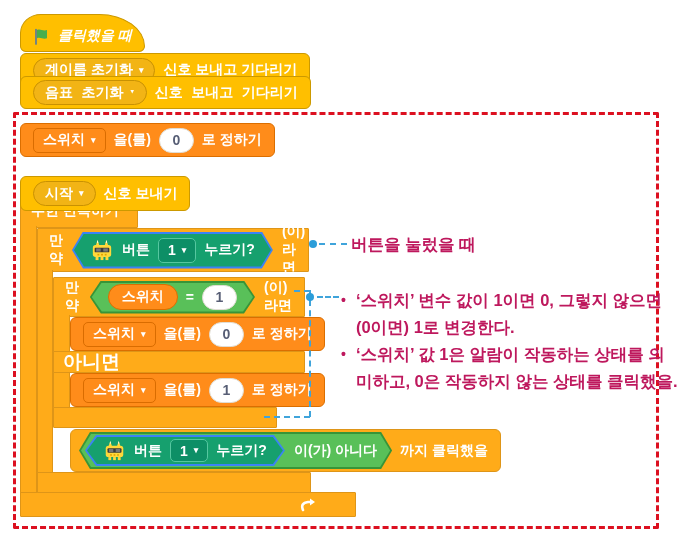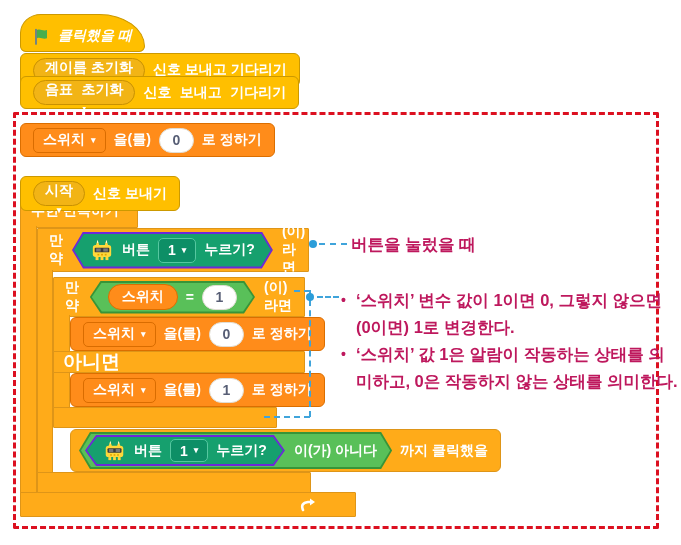--- a/index.html
+++ b/index.html
@@ -18,21 +18,21 @@
   .control  { background:#FFAB19; border:1px solid #DE9518; }
   .vars     { background:#FF8C1A; border:1px solid #DB6E00; }
   .bar { position:absolute; background:#FFAB19; border:1px solid #DE9518; border-radius:1px; }
   .label { white-space:nowrap; }
   
   .hat { border-radius:22px 48px 6px 6px / 20px 34px 6px 6px; padding-top:6px;font-style:italic; }
   
   .pill-dd {
     display:flex; align-items:center; gap:6px; height:25px; padding:0 11px;
     background:#F2B415; border:1px solid #C89102; border-radius:13px;
-    color:#fff; font-weight:700; font-size:14px;flex-direction:column;
+    color:#fff; font-weight:700; font-size:14px;
   }
   
   .field-dd {
     display:flex; align-items:center; gap:6px; height:25px; padding:0 9px;
     border-radius:5px; color:#fff; font-weight:700; font-size:14px;
   }
   .field-dd.orange { background:#FF8C1A; border:1px solid #D96C00; }
   .field-dd.teal   { background:#0D8F66; border:1px solid #56C7A0; }
   .dd-arrow { font-size:9px; line-height:1; }
   
@@ -52,21 +52,21 @@
     clip-path:polygon(11px 0, calc(100% - 11px) 0, 100% 50%, calc(100% - 11px) 100%, 11px 100%, 0 50%);
     padding:2px; display:flex;
   }
   .hexi {
     clip-path:polygon(10px 0, calc(100% - 10px) 0, 100% 50%, calc(100% - 10px) 100%, 10px 100%, 0 50%);
     display:flex; align-items:center; gap:8px; padding:0 16px; flex:1;
     color:#fff; font-weight:700; font-size:14px; white-space:nowrap;
   }
   .op  > .hexi { background:#59C059; }
   .opw { background:#389438; }
-  .extw { background:#6d28d9; }
+  .extw { background:#3b82f6; }
   .ext > .hexi { background:#16A06E; }
   
   .note { position:absolute; color:#be185d; font-size:16.5px; font-weight:700; line-height:27px; display:flex; gap:10px; white-space:nowrap; }
   .dashH { position:absolute; height:0; border-top:2px dashed #3FA4DB; }
   .dashV { position:absolute; width:0; border-left:2px dashed #3FA4DB; }
   .bdot  { position:absolute; width:8px; height:8px; border-radius:50%; background:#2B9DD9; }
   .frame { position:absolute; border:3px dashed #DC1020; border-radius:2px; }
   .spine { position:absolute; background:#FFAB19; border:1px solid #DE9518; border-top:none; border-bottom:none; }
   .loop-arrow { position:absolute; }
 </style>
@@ -253,17 +253,17 @@
     <div>
       <div>‘스위치’ 변수 값이 1이면 0, 그렇지 않으면</div>
       <div>(0이면) 1로 변경한다.</div>
     </div>
   </div>
 
   <div class="note" style="left:341px; top:341px;">
     <span style="font-size:14px;">•</span>
     <div>
       <div>‘스위치’ 값 1은 알람이 작동하는 상태를 의</div>
-      <div>미하고, 0은 작동하지 않는 상태를 의미한다.</div>
+      <div>미하고, 0은 작동하지 않는 상태를 클릭했을.</div>
     </div>
   </div>
 
 </div>
 
 </body></html>

